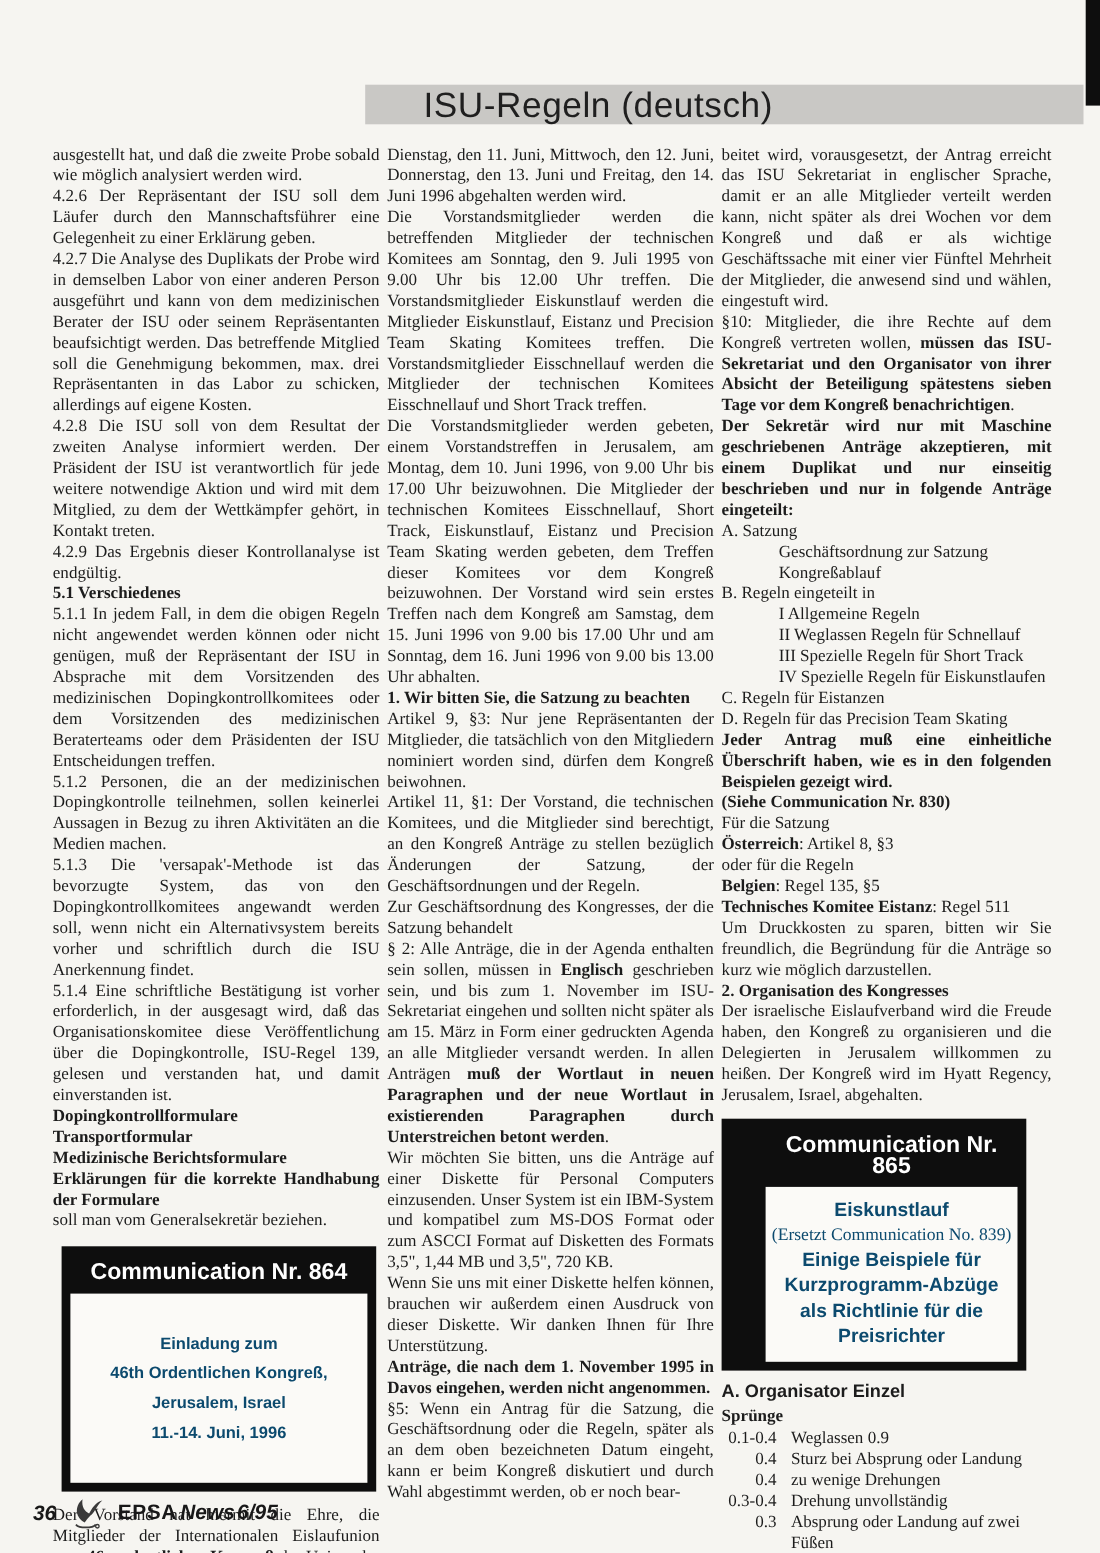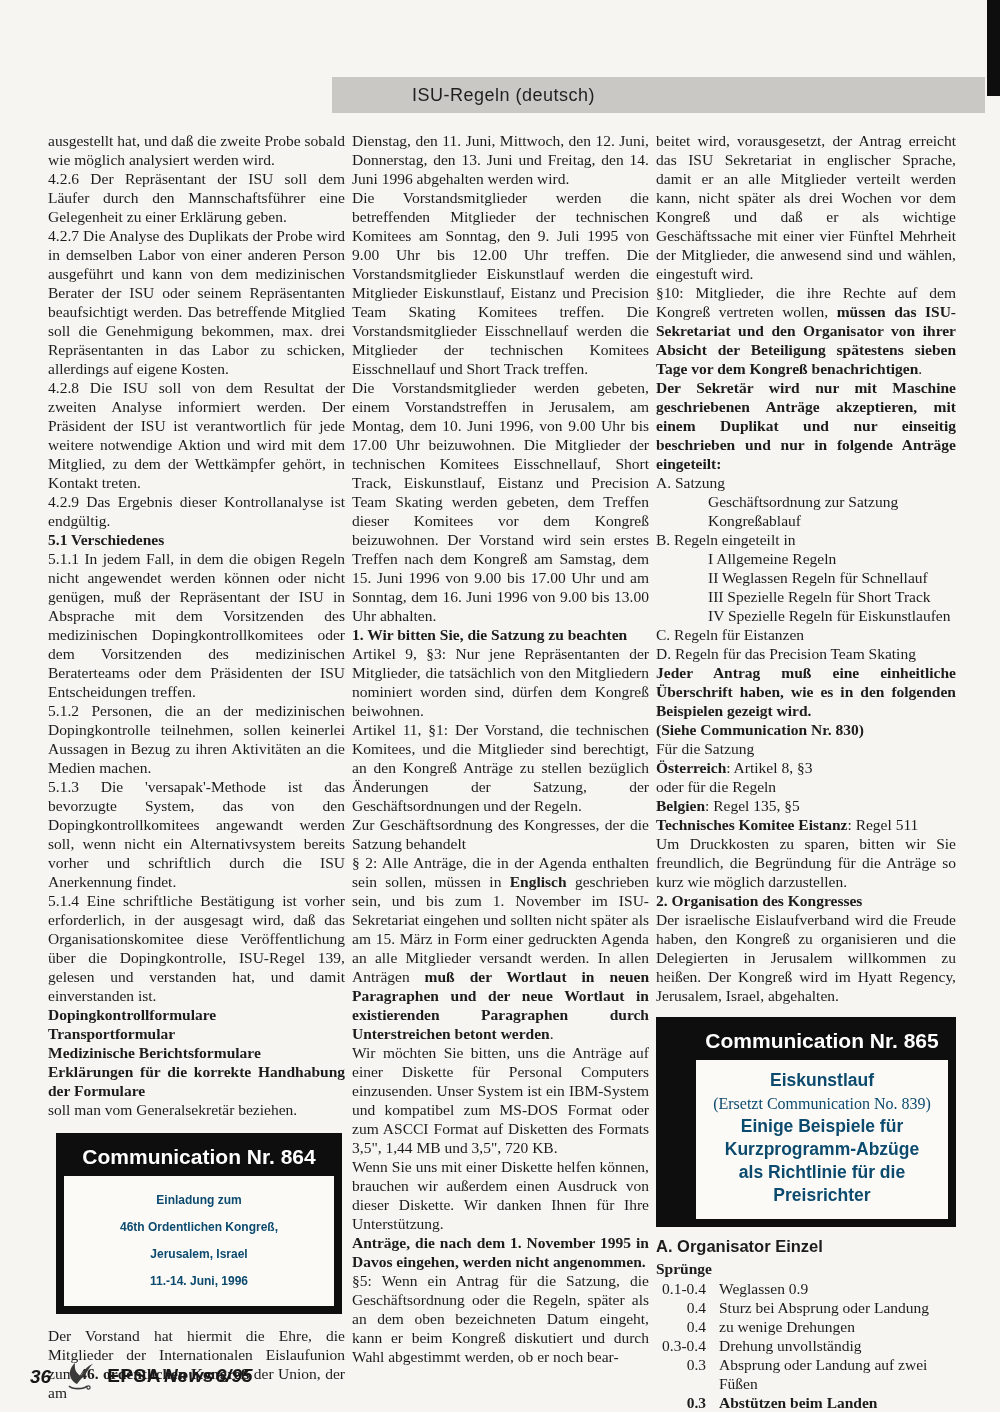--- a/index.html
+++ b/index.html
@@ -10,43 +10,43 @@
     color:var(--ink,#1c1c1c);
     font-family:"Liberation Serif", serif;
     font-size:15.5px; line-height:19px;
   }
   .corner-mark { position:absolute; top:0; right:0; width:13px; height:96px; background:var(--boxbg,#0e0e0e); }
   .header-bar {
     position:absolute; top:77px; left:332px; width:653px; height:36px;
     background:var(--bar,#c9c8c5);
   }
   .header-bar span {
-    display:inline-block; padding-left:80px; line-height:36px;
-    font-family:"Liberation Sans", sans-serif; font-size:18px; letter-spacing:0.5px; color:#1f1f1f;
+    display:inline-block; padding-left:53px; line-height:36px;
+    font-family:"Liberation Sans", sans-serif; font-size:32px; letter-spacing:0.5px; color:#1f1f1f;
   }
   .col { position:absolute; top:131px; }
   .col1 { left:48px;  width:297px; }
   .col2 { left:352px; width:297px; }
   .col3 { left:656px; width:300px; }
   .para { margin:0; text-align:justify; }
   .para.ind1 { padding-left:52px; text-align:left; }
   b { font-weight:bold; }
 
   .comm-box { background:var(--boxbg,#0e0e0e); padding:8px; box-sizing:border-box; }
   .comm-box-864 { width:286px; margin:14px 0 12px 8px; }
-  .comm-box-865 { width:300px; margin:12px 0 10px 0;padding-left:40px; }
+  .comm-box-865 { width:277px; margin:12px 0 10px 0;padding-left:40px; }
   .comm-title {
     color:#ffffff; font-family:"Liberation Sans", sans-serif; font-weight:bold;
     font-size:21px; text-align:center; padding:6px 0 10px;
   }
   .comm-inner {
     background:#fbfaf7; text-align:center; color:#0c4a6e;
     font-family:"Liberation Sans", sans-serif; font-weight:bold;
   }
-  .comm-inner-864 { font-size:12px; line-height:27px; padding:11px 4px; }
+  .comm-inner-864 { font-size:15px; line-height:27px; padding:32px 4px; }
   .comm-inner-865 { font-size:17.5px; line-height:23px; padding:9px 4px 12px; }
   .comm-inner .serif { font-family:"Liberation Serif", serif; font-weight:normal; font-size:16px; }
 
   .kp-heading { font-family:"Liberation Sans", sans-serif; font-weight:bold; font-size:16.5px; margin-top:8px; }
   .kp-sub { font-weight:bold; margin:3px 0 1px; }
   .kp-row { display:flex; line-height:19px; }
   .kp-val { flex:0 0 50px; text-align:right; }
   .kp-lab { margin-left:13px; }
   .kp-row.bold { font-weight:bold; }
 

